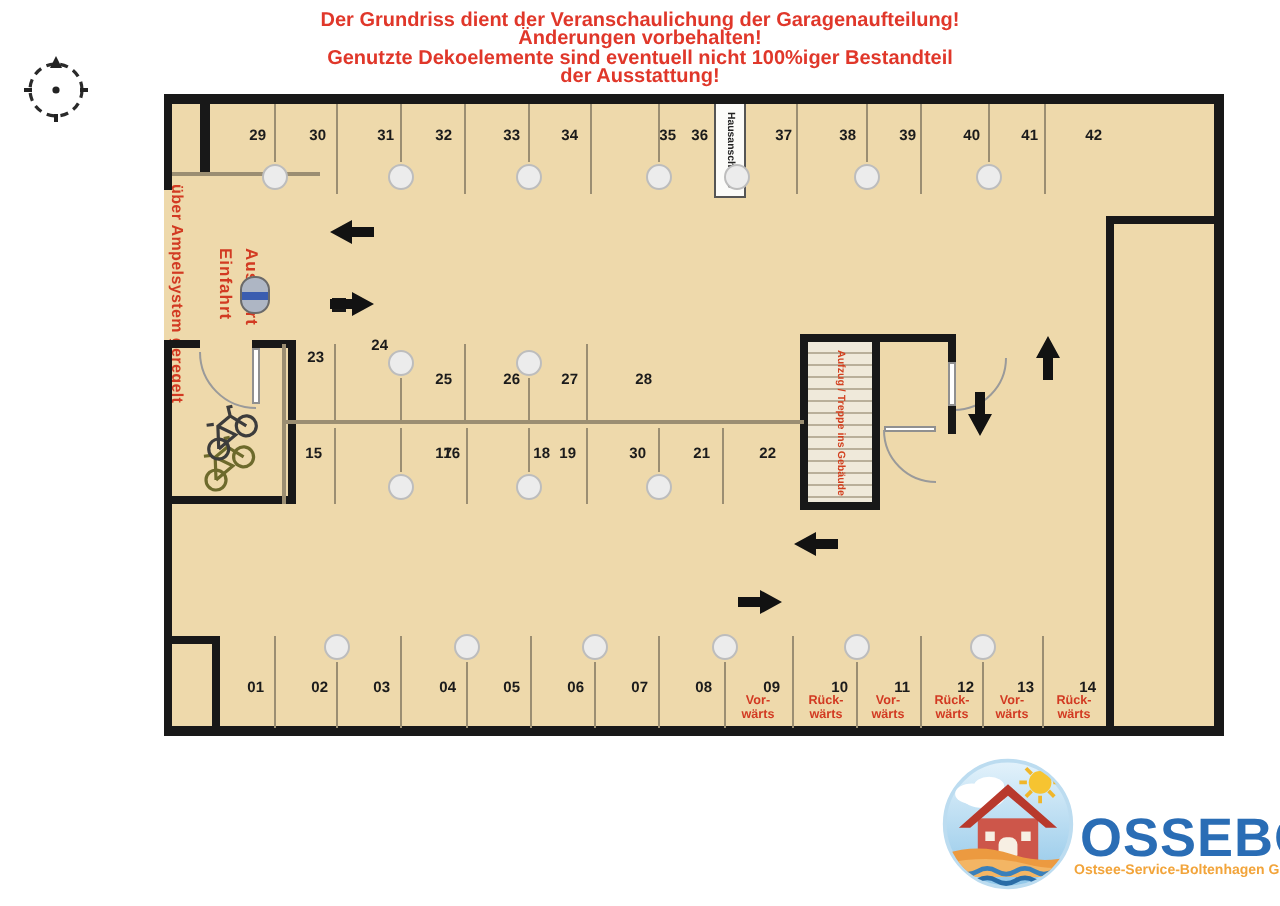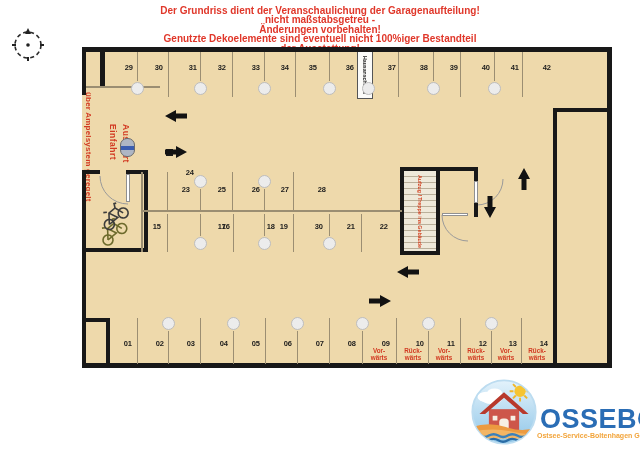--- a/index.html
+++ b/index.html
@@ -37,21 +37,20 @@
   #logo-sub{position:absolute;left:537px;top:432px;font-size:7px;font-weight:bold;color:#f2a43a;white-space:nowrap;}
   svg{display:block;}
 </style>
 </head>
 <body>
 
 <div id="stage">
 
   <div class="header">
     <div>Der Grundriss dient der Veranschaulichung der Garagenaufteilung!</div>
-    <div>nicht maßstabsgetreu -</div>
     <div>Änderungen vorbehalten!</div>
     <div>Genutzte Dekoelemente sind eventuell nicht 100%iger Bestandteil</div>
     <div>der Ausstattung!</div>
   </div>
 
   <div class="abs" style="left:10px;top:27px;">
     <svg width="36" height="36" viewBox="0 0 36 36">
       <circle cx="18" cy="18" r="13" fill="none" stroke="#2a2a2a" stroke-width="1.6" stroke-dasharray="4 3"></circle>
       <polygon points="18,1 15,7 21,7" fill="#222"></polygon>
       <rect x="17" y="30" width="2" height="4" fill="#222"></rect>
@@ -174,21 +173,21 @@
     <div class="w" style="position: absolute; left: 474px; top: 203px; width: 4px; height: 14px;"></div>
     <div class="gl" style="position: absolute; left: 86px; top: 86px; width: 74px; height: 2px;"></div>
     <div class="gl" style="position: absolute; left: 141px; top: 172px; width: 2px; height: 80px;"></div>
     <div class="gl" style="position: absolute; left: 142px; top: 210px; width: 260px; height: 2px;"></div>
     <div class="space-num" style="position: absolute; left: 111px; top: 63px;">29</div>
     <div class="space-num" style="position: absolute; left: 141px; top: 63px;">30</div>
     <div class="space-num" style="position: absolute; left: 175px; top: 63px;">31</div>
     <div class="space-num" style="position: absolute; left: 204px; top: 63px;">32</div>
     <div class="space-num" style="position: absolute; left: 238px; top: 63px;">33</div>
     <div class="space-num" style="position: absolute; left: 267px; top: 63px;">34</div>
-    <div class="space-num" style="position: absolute; left: 295px; top: 63px;">35</div>
+    <div class="space-num" style="position: absolute; left: 316px; top: 63px;">35</div>
     <div class="space-num" style="position: absolute; left: 332px; top: 63px;">36</div>
     <div class="space-num" style="position: absolute; left: 374px; top: 63px;">37</div>
     <div class="space-num" style="position: absolute; left: 406px; top: 63px;">38</div>
     <div class="space-num" style="position: absolute; left: 436px; top: 63px;">39</div>
     <div class="space-num" style="position: absolute; left: 468px; top: 63px;">40</div>
     <div class="space-num" style="position: absolute; left: 497px; top: 63px;">41</div>
     <div class="space-num" style="position: absolute; left: 529px; top: 63px;">42</div>
     <div class="gl" style="position: absolute; left: 168px; top: 52px; width: 1px; height: 45px;"></div>
     <div class="gl" style="position: absolute; left: 232px; top: 52px; width: 1px; height: 45px;"></div>
     <div class="gl" style="position: absolute; left: 295px; top: 52px; width: 1px; height: 45px;"></div>
@@ -201,21 +200,21 @@
     <div class="pillar" style="position: absolute; left: 193.5px; top: 81.5px;"></div>
     <div class="gl" style="position: absolute; left: 264px; top: 52px; width: 1px; height: 29px;"></div>
     <div class="pillar" style="position: absolute; left: 257.5px; top: 81.5px;"></div>
     <div class="gl" style="position: absolute; left: 329px; top: 52px; width: 1px; height: 29px;"></div>
     <div class="pillar" style="position: absolute; left: 322.5px; top: 81.5px;"></div>
     <div class="gl" style="position: absolute; left: 433px; top: 52px; width: 1px; height: 29px;"></div>
     <div class="pillar" style="position: absolute; left: 426.5px; top: 81.5px;"></div>
     <div class="gl" style="position: absolute; left: 494px; top: 52px; width: 1px; height: 29px;"></div>
     <div class="pillar" style="position: absolute; left: 487.5px; top: 81.5px;"></div>
     <div class="pillar" style="position: absolute; left: 361.5px; top: 81.5px;"></div>
-    <div class="space-num" style="position: absolute; left: 140px; top: 185px; margin-left: 28px;">23</div>
+    <div class="space-num" style="position: absolute; left: 140px; top: 174px;">23</div>
     <div class="space-num" style="position: absolute; left: 172px; top: 168px;">24</div>
     <div class="space-num" style="position: absolute; left: 204px; top: 185px;">25</div>
     <div class="space-num" style="position: absolute; left: 238px; top: 185px;">26</div>
     <div class="space-num" style="position: absolute; left: 267px; top: 185px;">27</div>
     <div class="space-num" style="position: absolute; left: 304px; top: 185px;">28</div>
     <div class="gl" style="position: absolute; left: 167px; top: 172px; width: 1px; height: 38px;"></div>
     <div class="gl" style="position: absolute; left: 232px; top: 172px; width: 1px; height: 38px;"></div>
     <div class="gl" style="position: absolute; left: 293px; top: 172px; width: 1px; height: 38px;"></div>
     <div class="pillar" style="position: absolute; left: 193.5px; top: 174.5px;"></div>
     <div class="gl" style="position: absolute; left: 200px; top: 189px; width: 1px; height: 21px;"></div>

